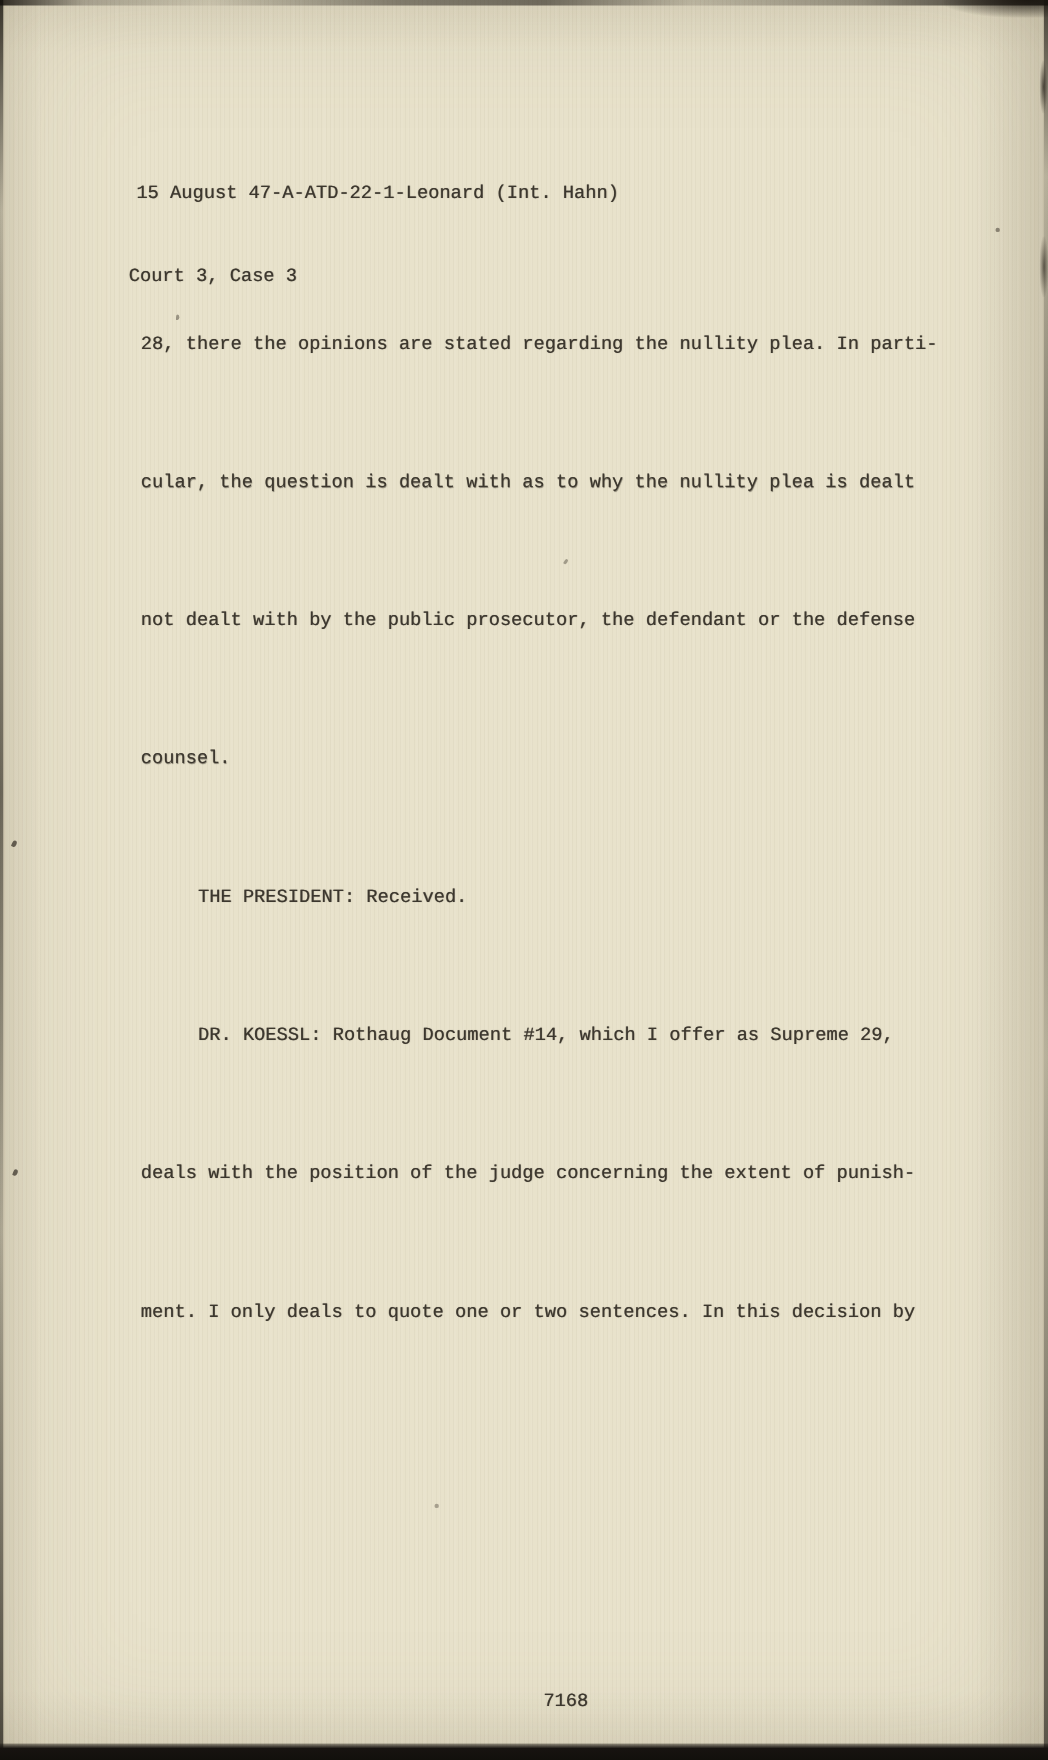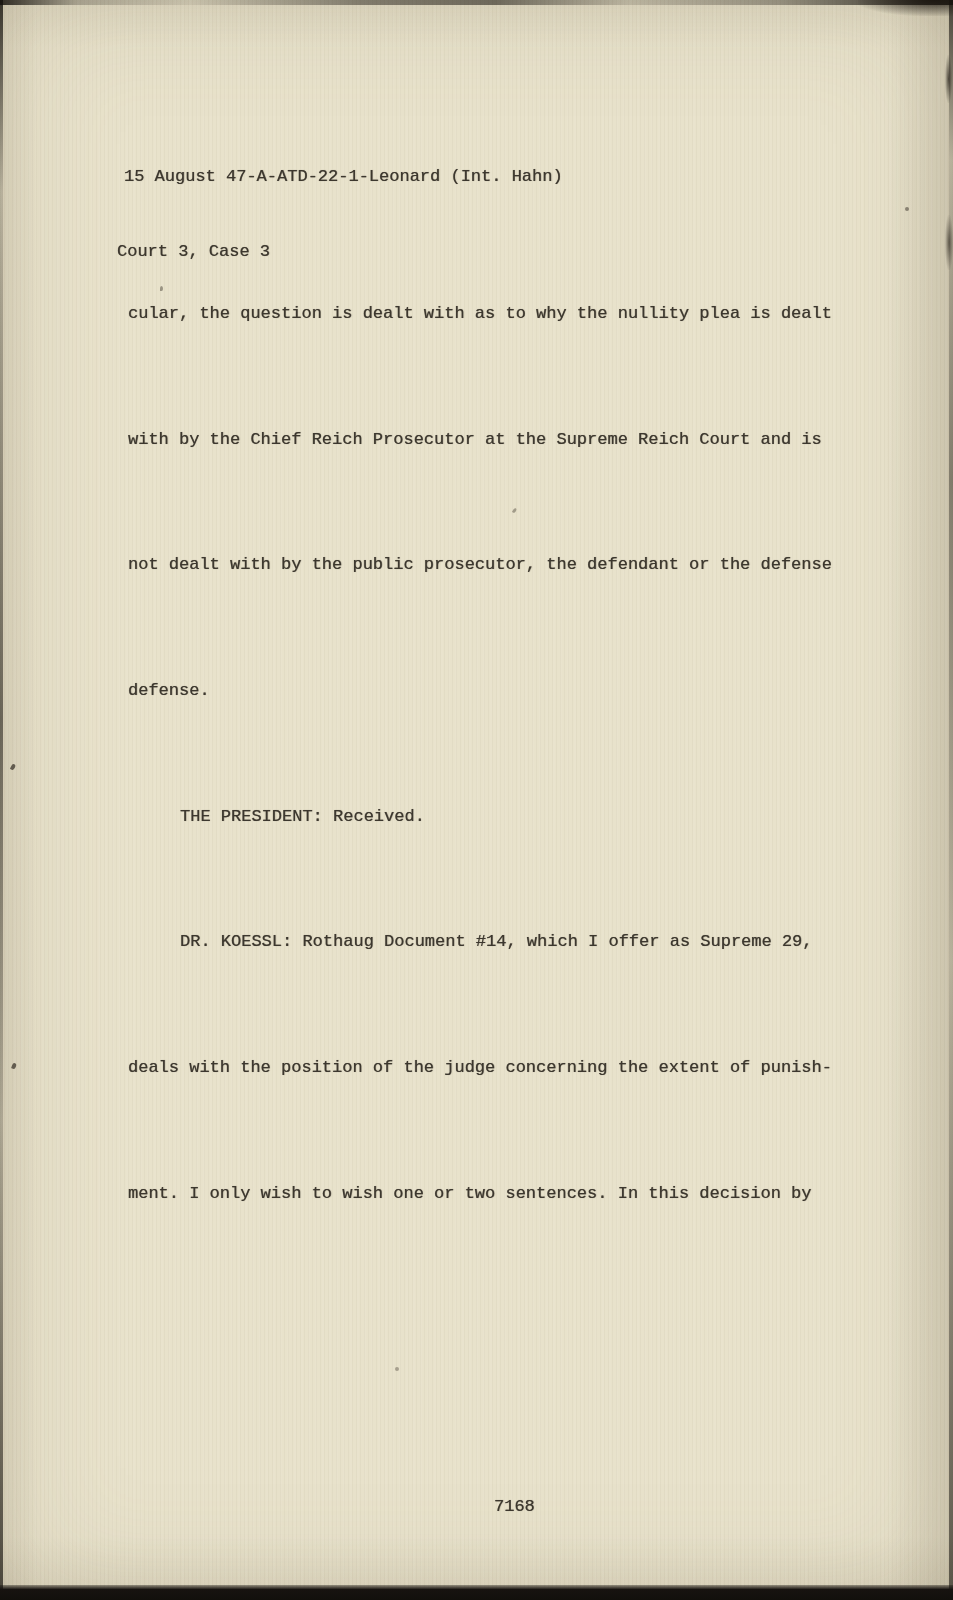--- a/index.html
+++ b/index.html
@@ -76,21 +76,21 @@
     font-size: 17px; line-height: 25px; white-space: pre;
   }
   .header .h2 { margin-left: -7px; }
   .bodytext {
     position: absolute; left: 128px; top: 209px; width: 790px;
     font-size: 17px; line-height: 41.9px; white-space: pre;
   }
   .line { height: 41.9px; }
   .line.indent { padding-left: 52px; }
   .pagenum {
-    position: absolute; left: 494px; top: 1497px;
+    position: absolute; left: 494px; top: 1538px;
     font-size: 17px; line-height: 20px;
   }
 </style>
 </head>
 <body>
 
 <div class="page">
   <div class="paper">
 
     <div class="edge-top"></div>
@@ -105,28 +105,28 @@
     <div class="speck s4"></div>
     <div class="speck s5"></div>
     <div class="speck s6"></div>
 
     <div class="header ink">
       <div class="h1">15 August 47-A-ATD-22-1-Leonard (Int. Hahn)</div>
       <div class="h2">Court 3, Case 3</div>
     </div>
 
     <div class="bodytext ink">
+      <div class="line">28, there the opinions are stated regarding the nullity plea. In parti-</div>
       <div class="line">cular, the question is dealt with as to why the nullity plea is dealt</div>
-      <div class="line">with by the Chief Reich Prosecutor at the Supreme Reich Court and is</div>
       <div class="line">not dealt with by the public prosecutor, the defendant or the defense</div>
-      <div class="line">defense.</div>
+      <div class="line">counsel.</div>
       <div class="line indent">THE PRESIDENT: Received.</div>
       <div class="line indent">DR. KOESSL: Rothaug Document #14, which I offer as Supreme 29,</div>
       <div class="line">deals with the position of the judge concerning the extent of punish-</div>
-      <div class="line">ment. I only wish to wish one or two sentences. In this decision by</div>
+      <div class="line">ment. I only deals to quote one or two sentences. In this decision by</div>
       
       
       
       
       
       
       
       
       
       

